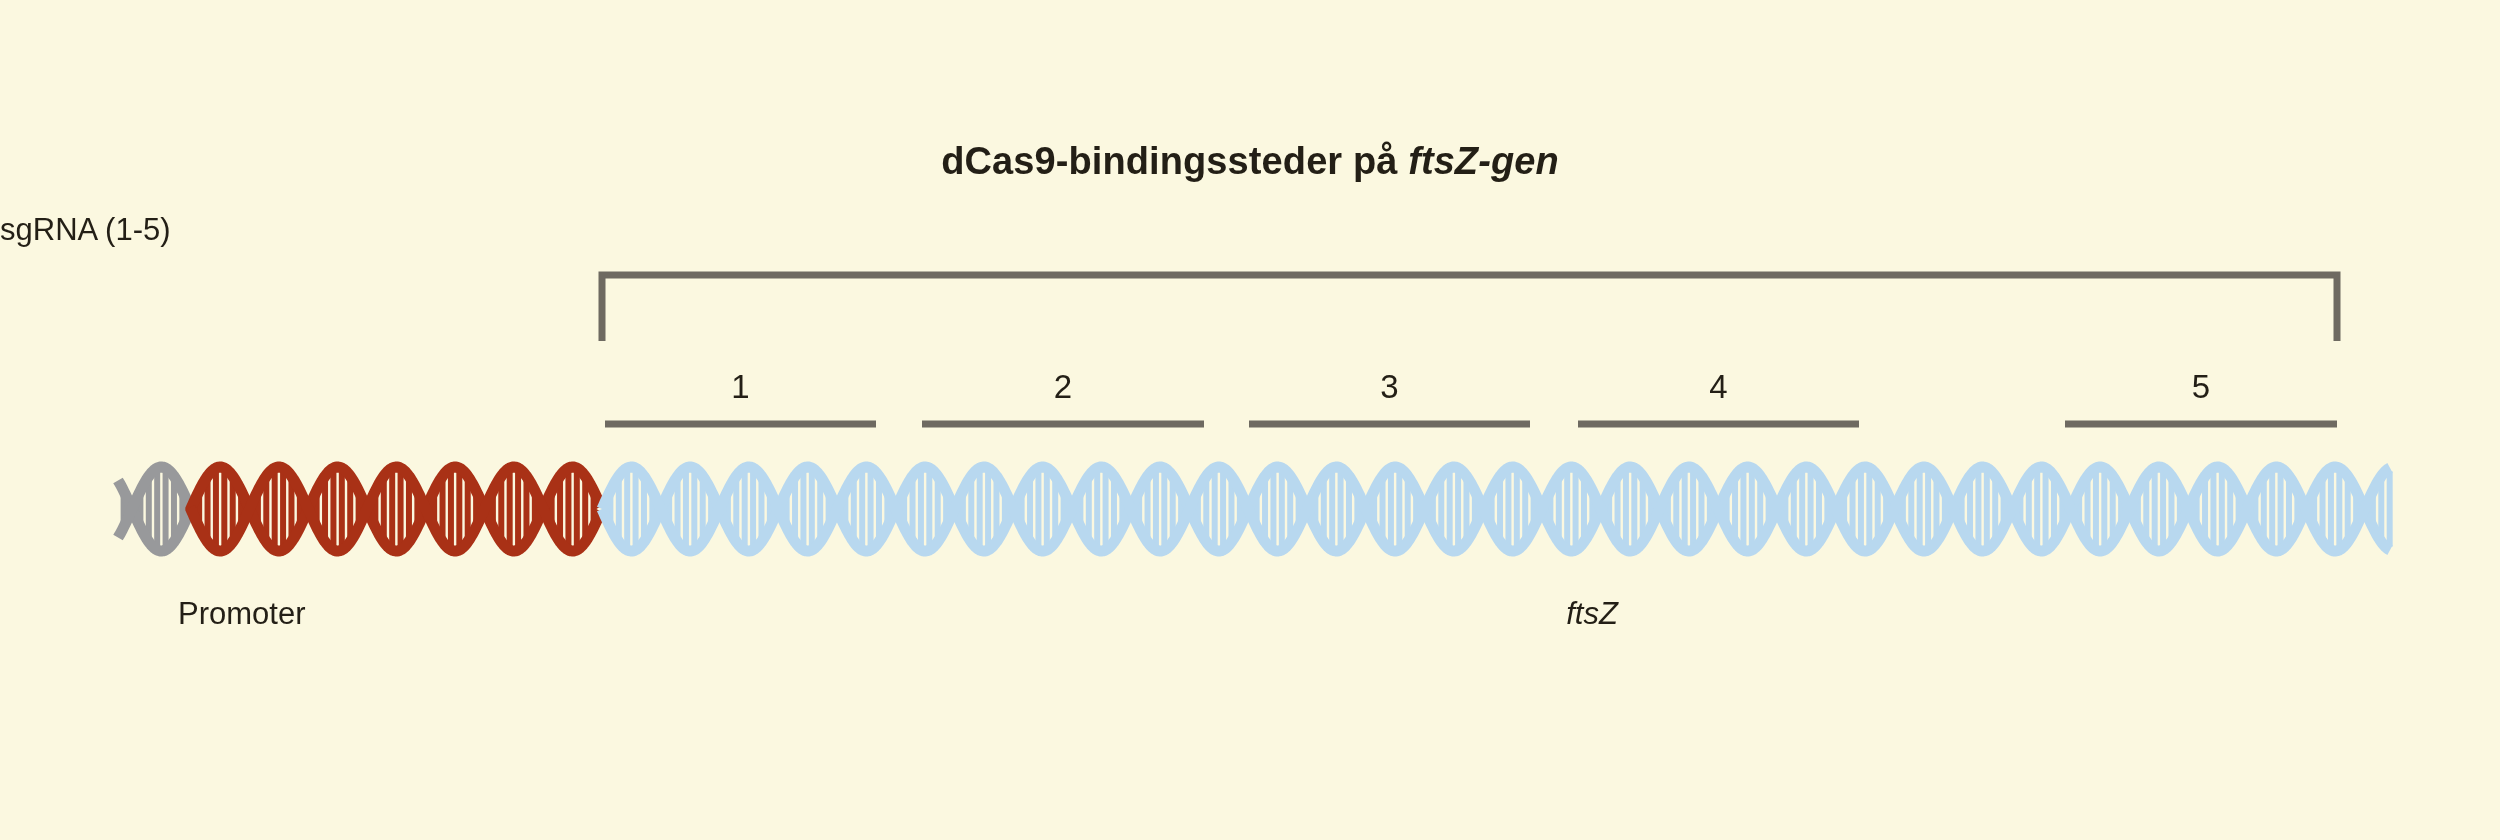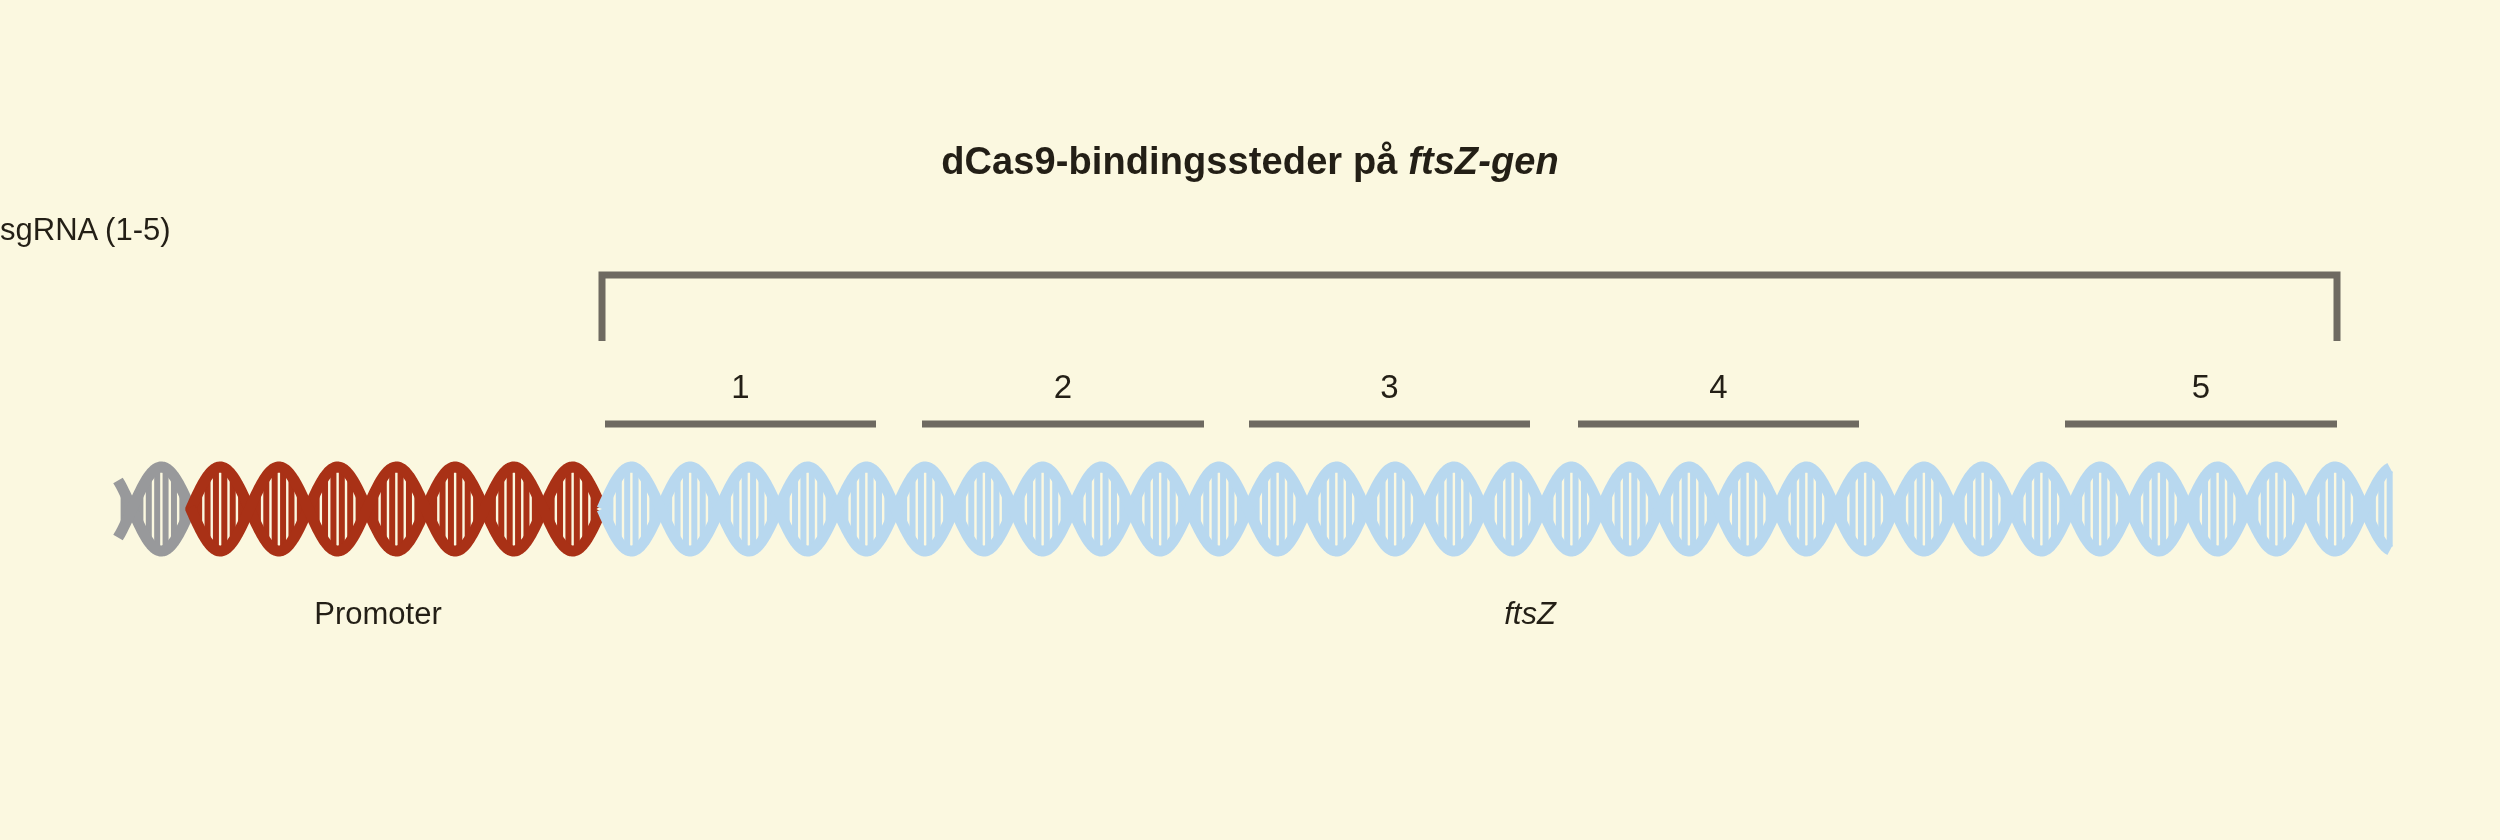--- a/index.html
+++ b/index.html
@@ -58,21 +58,20 @@
     font-weight: normal;
     text-align: center;
     white-space: nowrap;
   }
 
   
   #promoter-label {
     position: absolute;
     top: 596px;
     font-size: 31px;
-    text-align: center;
     white-space: nowrap;
   }
   #ftsz-label {
     position: absolute;
     top: 596px;
     font-size: 31px;
     font-style: italic;
     text-align: center;
     white-space: nowrap;
   }
@@ -347,15 +346,15 @@
 
   <div id="sg-labels">
       <div class="sg-num" style="left: 680.5px; width: 120px;">1</div>
       <div class="sg-num" style="left: 1003px; width: 120px;">2</div>
       <div class="sg-num" style="left: 1329.5px; width: 120px;">3</div>
       <div class="sg-num" style="left: 1658.5px; width: 120px;">4</div>
       <div class="sg-num" style="left: 2141px; width: 120px;">5</div>
     </div>
 
   <div id="promoter-label" style="left: 178px; width: 400px;">Promoter</div>
-  <div id="ftsz-label" style="left: 1330px; width: 400px; text-align: center;">ftsZ</div>
+  <div id="ftsz-label" style="left: 1392px; width: 400px; text-align: center;">ftsZ</div>
 
 </div>
 
 </body></html>

